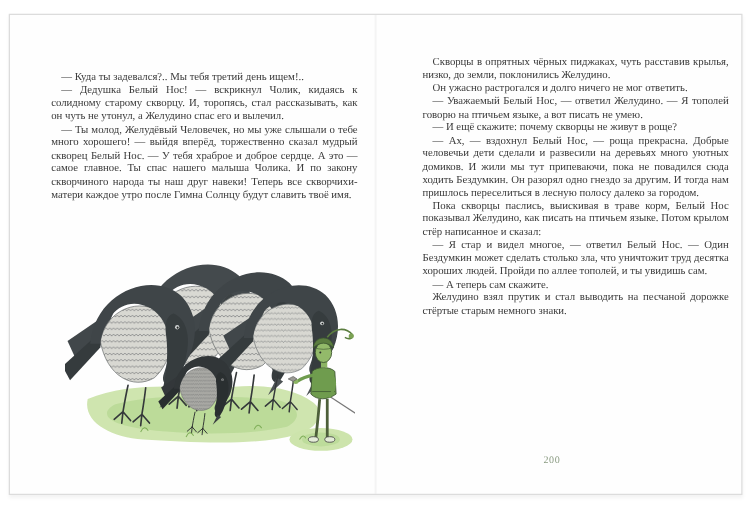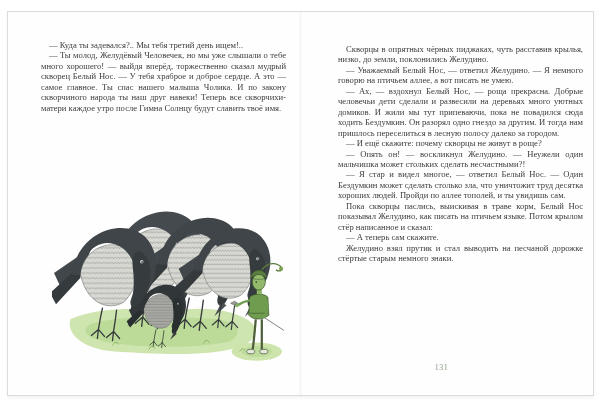--- a/index.html
+++ b/index.html
@@ -15,39 +15,40 @@
   .seam{
     position:absolute;left:291px;top:0;width:3px;height:100%;
     background:linear-gradient(to right,rgba(0,0,0,0.00),rgba(0,0,0,0.045),rgba(0,0,0,0.00));
   }
   .textblock{
     position:absolute;width:245px;
     font-size:8.6px;line-height:10.45px;color:#3b3b3b;
     text-align:justify;
   }
   .textblock p{margin:0;text-indent:8px;}
-  .tb-left{left:33px;top:28px;}
+  .tb-left{left:33px;top:44px;}
   .tb-right{left:330px;top:32px;}
   .pagenum{
     position:absolute;left:311px;top:351px;width:245px;
     text-align:center;font-size:8px;letter-spacing:0.5px;color:#8b9c83;
   }
   .illus{
     position:absolute;left:44px;top:188px;width:232px;height:170px;
   }
 </style>
 </head>
 <body>
 
 <div class="spread">
 
   <div class="seam"></div>
 
   <div class="textblock tb-left">
     <p>— Куда ты задевался?.. Мы тебя третий день ищем!..</p>
+    <p>— Дедушка Белый Нос! — вскрикнул Чолик, кидаясь к солидному старому скворцу. И, торопясь, стал рассказывать, как он чуть не утонул, а Желудино спас его и вылечил.</p>
     <p>— Ты молод, Желудёвый Человечек, но мы уже слышали о тебе много хорошего! — выйдя вперёд, торжественно сказал мудрый скворец Белый Нос. — У тебя храброе и доброе сердце. А это — самое главное. Ты спас нашего малыша Чолика. И по закону скворчиного народа ты наш друг навеки! Теперь все скворчихи-матери каждое утро после Гимна Солнцу будут славить твоё имя.</p>
   </div>
 
   <svg class="illus" viewBox="0 0 230 168" aria-hidden="true">
     <defs>
       <pattern id="sc" width="6" height="5" patternUnits="userSpaceOnUse">
         <path d="M0,3 Q1.5,0.4 3,3 Q4.5,0.4 6,3" stroke="#8f9090" fill="none" stroke-width="0.7"></path>
       </pattern>
       <g id="bird">
         <path d="M4,62 L42,36 L35,52 L10,75 Z" fill="#41474a"></path>
@@ -95,25 +96,25 @@
       <path d="M197,77 C198,67 212,67 213,77 C207,72.5 203,72.5 197,77 Z" fill="#5b7d3f" stroke="#3c5530" stroke-width="0.6"></path>
       <path d="M197,77 Q205,80 213,77" stroke="#3c5530" stroke-width="0.5" fill="none"></path>
       <path d="M208,69 C214,61 223,61 228,67 C229,70 225,71 222,69" fill="none" stroke="#5b7d3f" stroke-width="1.3"></path>
       <circle cx="227" cy="68" r="2" fill="#7ba253"></circle>
       <circle cx="202.5" cy="81" r="0.8" fill="#2a2a2a"></circle>
     </g>
   </svg>
 
   <div class="textblock tb-right">
     <p>Скворцы в опрятных чёрных пиджаках, чуть расставив крылья, низко, до земли, поклонились Желудино.</p>
-    <p>— Уважаемый Белый Нос, — ответил Желудино. — Я немного говорю на птичьем аллее, а вот писать не умею.</p>
+    <p>Он ужасно растрогался и долго ничего не мог ответить.</p>
+    <p>— Уважаемый Белый Нос, — ответил Желудино. — Я тополей говорю на птичьем языке, а вот писать не умею.</p>
+    <p>— И ещё скажите: почему скворцы не живут в роще?</p>
     <p>— Ах, — вздохнул Белый Нос, — роща прекрасна. Добрые человечьи дети сделали и развесили на деревьях много уютных домиков. И жили мы тут припеваючи, пока не повадился сюда ходить Бездумкин. Он разорял одно гнездо за другим. И тогда нам пришлось переселиться в лесную полосу далеко за городом.</p>
-    <p>— И ещё скажите: почему скворцы не живут в роще?</p>
-    <p>— Опять он! — воскликнул Желудино. — Неужели один мальчишка может стольких сделать несчастными?!</p>
+    <p>Пока скворцы паслись, выискивая в траве корм, Белый Нос показывал Желудино, как писать на птичьем языке. Потом крылом стёр написанное и сказал:</p>
     <p>— Я стар и видел многое, — ответил Белый Нос. — Один Бездумкин может сделать столько зла, что уничтожит труд десятка хороших людей. Пройди по аллее тополей, и ты увидишь сам.</p>
-    <p>Пока скворцы паслись, выискивая в траве корм, Белый Нос показывал Желудино, как писать на птичьем языке. Потом крылом стёр написанное и сказал:</p>
     <p>— А теперь сам скажите.</p>
     <p>Желудино взял прутик и стал выводить на песчаной дорожке стёртые старым немного знаки.</p>
   </div>
 
-  <div class="pagenum">131</div>
+  <div class="pagenum">200</div>
 
 </div>
 
 </body></html>

